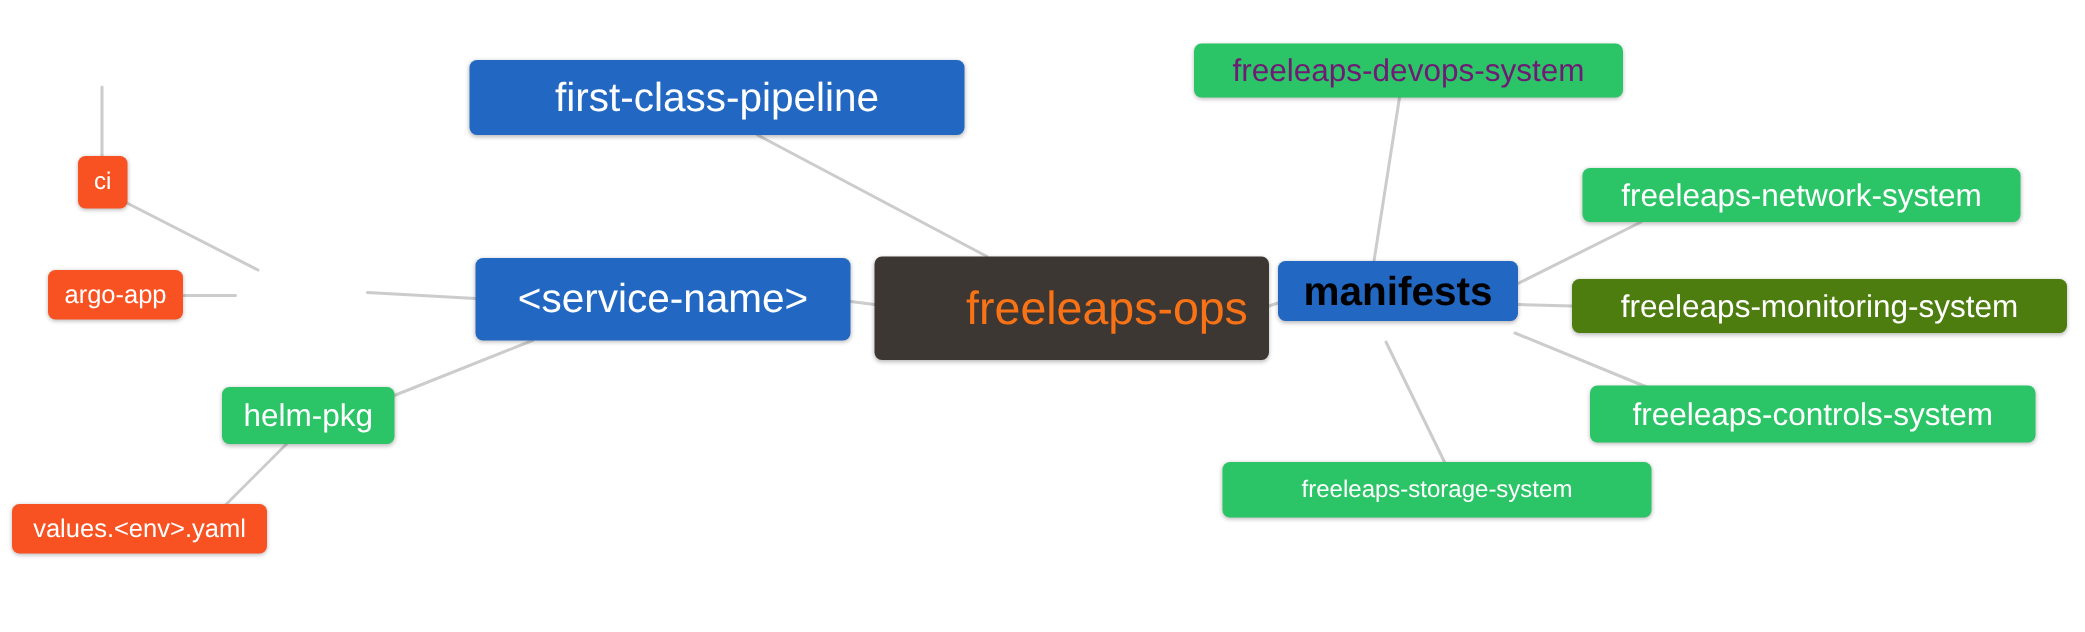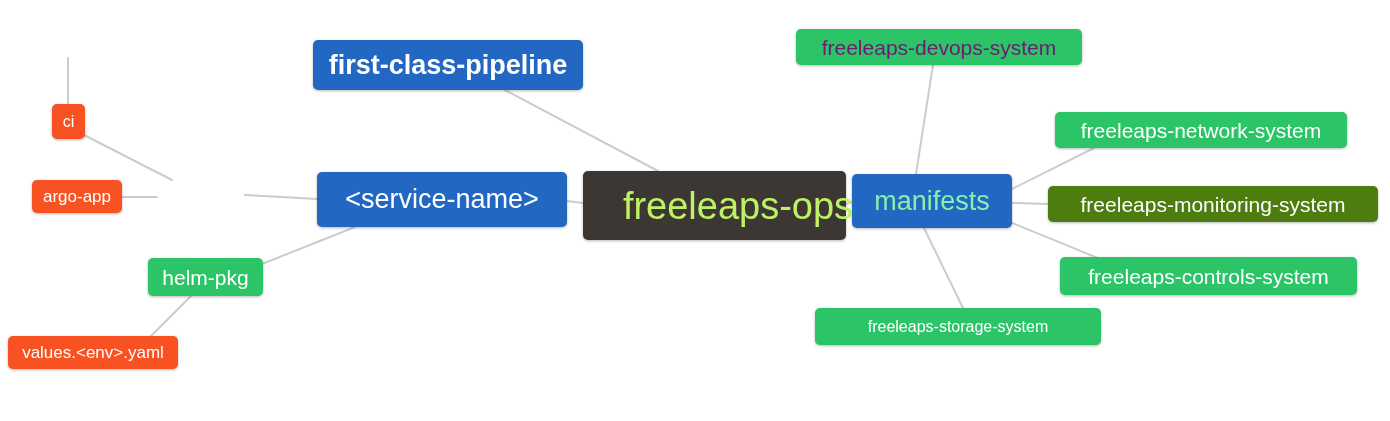--- a/index.html
+++ b/index.html
@@ -55,22 +55,22 @@
       <line x1="916" y1="174" x2="933" y2="65" stroke="#CCCCCC" stroke-width="2" stroke-linecap="round"></line>
       <line x1="1012" y1="189" x2="1094" y2="148" stroke="#CCCCCC" stroke-width="2" stroke-linecap="round"></line>
       <line x1="1012" y1="203" x2="1048" y2="204" stroke="#CCCCCC" stroke-width="2" stroke-linecap="round"></line>
       <line x1="1010" y1="222" x2="1105" y2="261" stroke="#CCCCCC" stroke-width="2" stroke-linecap="round"></line>
       <line x1="924" y1="228" x2="963" y2="308" stroke="#CCCCCC" stroke-width="2" stroke-linecap="round"></line>
     </svg>
     <div class="node" style="left: 52px; top: 104px; width: 33px; height: 35px; font-size: 16px; background: rgb(249, 82, 34); color: rgb(255, 255, 255);">ci</div>
     <div class="node" style="left: 32px; top: 180px; width: 90px; height: 33px; font-size: 17px; background: rgb(249, 82, 34); color: rgb(255, 255, 255);">argo-app</div>
     <div class="node" style="left: 148px; top: 258px; width: 115px; height: 38px; font-size: 21px; background: rgb(43, 196, 102); color: rgb(255, 255, 255);">helm-pkg</div>
     <div class="node" style="left: 8px; top: 336px; width: 170px; height: 33px; font-size: 17px; background: rgb(249, 82, 34); color: rgb(255, 255, 255);">values.&lt;env&gt;.yaml</div>
-    <div class="node" style="left: 313px; top: 40px; width: 270px; height: 50px; font-size: 27px; background: rgb(34, 104, 195); color: rgb(255, 255, 255); font-weight: bold;">first-class-pipeline</div>
+    <div class="node" style="left: 313px; top: 40px; width: 330px; height: 50px; font-size: 27px; background: rgb(34, 104, 195); color: rgb(255, 255, 255);">first-class-pipeline</div>
     <div class="node" style="left: 317px; top: 172px; width: 250px; height: 55px; font-size: 27px; background: rgb(34, 104, 195); color: rgb(255, 255, 255);">&lt;service-name&gt;</div>
-    <div class="node" style="left: 583px; top: 171px; width: 263px; height: 69px; font-size: 38px; background: rgb(61, 55, 52); color: #bef264; padding-left: 47px;">freeleaps-ops</div>
-    <div class="node" style="left: 852px; top: 174px; width: 160px; height: 54px; font-size: 27px; background: rgb(34, 104, 195); color: #86efac;">manifests</div>
+    <div class="node" style="left: 583px; top: 171px; width: 263px; height: 69px; font-size: 31px; background: rgb(61, 55, 52); color: #f97316; padding-left: 47px;">freeleaps-ops</div>
+    <div class="node" style="left: 852px; top: 174px; width: 160px; height: 40px; font-size: 27px; background: rgb(34, 104, 195); color: #000000; font-weight: bold;">manifests</div>
     <div class="node" style="left: 796px; top: 29px; width: 286px; height: 36px; font-size: 21px; background: rgb(43, 196, 102); color: #701a75;">freeleaps-devops-system</div>
     <div class="node" style="left: 1055px; top: 112px; width: 292px; height: 36px; font-size: 21px; background: rgb(43, 196, 102); color: rgb(255, 255, 255);">freeleaps-network-system</div>
     <div class="node" style="left: 1048px; top: 186px; width: 330px; height: 36px; font-size: 21px; background: #4d7c0f; color: rgb(255, 255, 255);">freeleaps-monitoring-system</div>
     <div class="node" style="left: 1060px; top: 257px; width: 297px; height: 38px; font-size: 21px; background: rgb(43, 196, 102); color: rgb(255, 255, 255);">freeleaps-controls-system</div>
     <div class="node" style="left: 815px; top: 308px; width: 286px; height: 37px; font-size: 16px; background: rgb(43, 196, 102); color: rgb(255, 255, 255);">freeleaps-storage-system</div>
   </div>
 
 </body></html>

